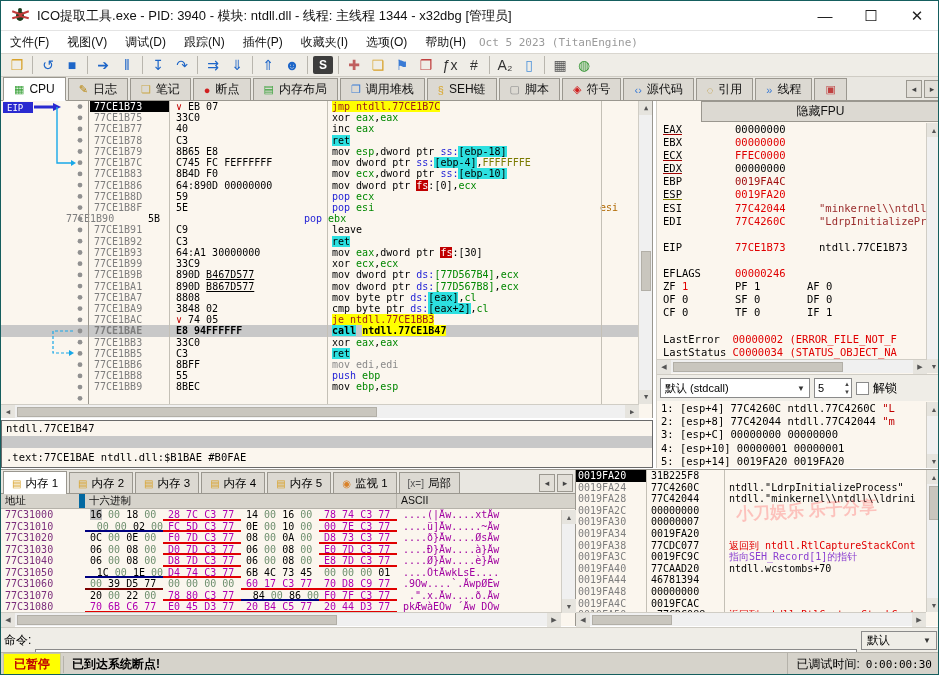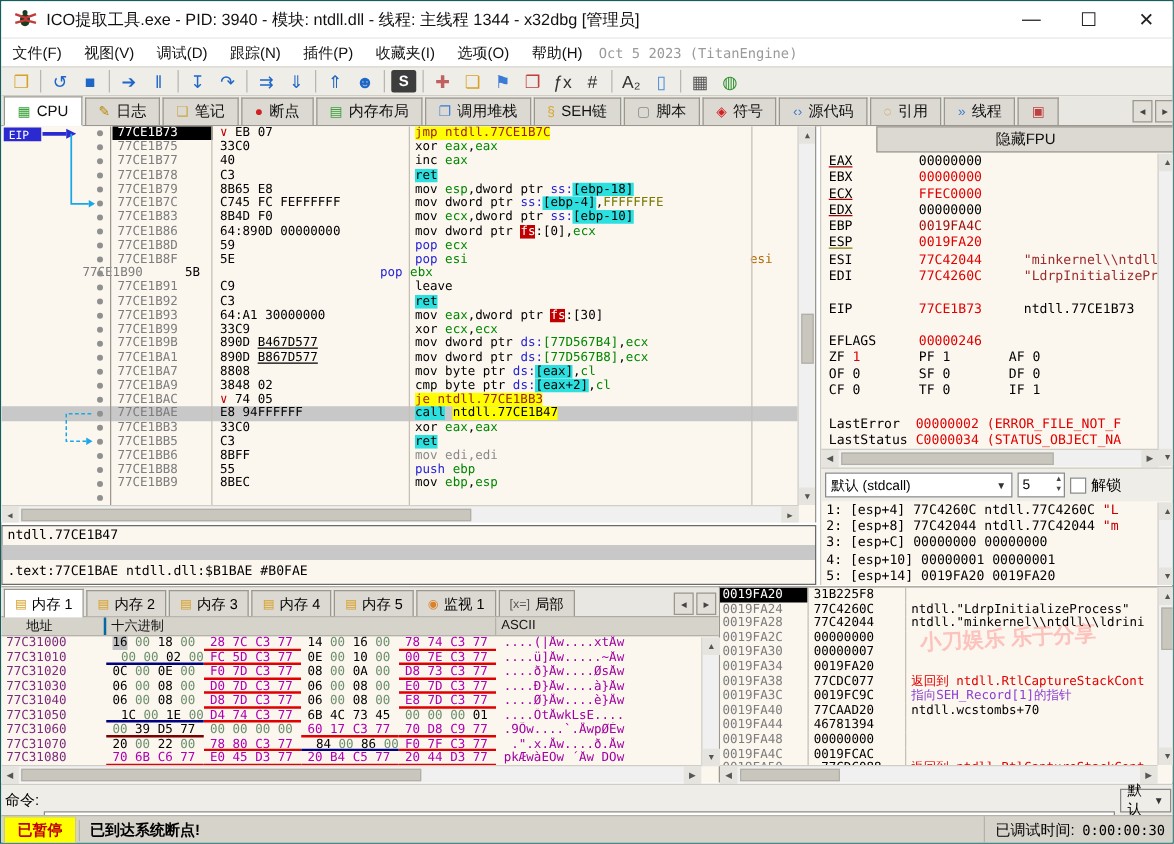--- a/index.html
+++ b/index.html
@@ -33,21 +33,21 @@
   .tab { height:22px; display:flex; align-items:center; padding:0 10px; font-size:12px; color:#111; background:#dcd9d2; border:1px solid #9a978f; border-bottom:none; margin-left:2px; gap:5px; }
   .tab.active { background:#fff; height:24px; margin-bottom:-1px; border-bottom:1px solid #fff; }
   .tab .ticon { font-size:11px; }
   .tab-scroll { margin-left:auto; display:flex; margin-bottom:2px;}
   .tab-scroll .sbtn { width:16px; height:18px; border:1px solid #9a978f; background:#e2dfd8; font-size:9px; display:flex; align-items:center; justify-content:center; margin-left:2px; color:#444;}
 
   
   #disasm { position:absolute; left:0; top:100px; width:652px; height:317px; background:#fbf6ee; border-right:1px solid #9a978f; overflow:hidden; }
   #disasm-rows { position:absolute; left:0; top:0; width:638px; height:303px; }
   .dr { display:flex; height:11.22px; line-height:11.22px; font-size:10px; white-space:pre; }
-  .dr.sel { background:#c8c8c8; }
+  .dr.sel { background:#c8c8c8;font-weight:bold; }
   .d-addr { width:80px; padding-left:4px; color:#7d7d7d; flex:none; }
   .dr .d-addr.eip { background:#000; color:#fff; }
   .d-bytes { width:158px; padding-left:6px; color:#000; flex:none; }
   .d-instr { width:272px; padding-left:4px; flex:none; overflow:hidden;}
   .d-comm { flex:1; color:#b06800; overflow:hidden; }
   .colsep { position:absolute; top:0; height:303px; width:1px; background:#c4c0b6; }
   #gutter { position:absolute; left:0; top:0; width:88px; height:303px; border-right:1px solid #9a978f; }
   
   .t-d { color:#000; }
   .t-reg { color:#008700; }
@@ -104,21 +104,21 @@
   .argrow { height:13.2px; line-height:13.2px; white-space:pre; padding-left:4px; color:#000;}
   .arg-str { color:#c00000; }
   #args-vscroll { right:0; top:301px; height:66px; }
 
   
   #dump { position:absolute; left:0; top:468px; width:575px; height:157px; background:#fbf6ee; border-top:1px solid #9a978f; border-right:1px solid #9a978f;}
   #dump-tabs { height:24px; background:#e9e7e1; display:flex; align-items:flex-end; border-bottom:1px solid #9a978f; }
   .dtab { height:21px; display:flex; align-items:center; padding:0 8px; font-size:11.5px; background:#dcd9d2; border:1px solid #9a978f; border-bottom:none; margin-left:2px; gap:4px; white-space:nowrap;}
   .dtab.active { background:#fff; height:23px; margin-bottom:-1px; }
   #dump-headers { height:15px; background:#d6d3cb; border-bottom:1px solid #b5b2aa; display:flex; font-size:10.5px; color:#111; }
-  .dh-addr { width:84px; padding-left:20px; border-right:2px solid #0369a1;}
+  .dh-addr { width:84px; padding-left:4px; border-right:6px solid #0369a1;}
   .dh-hex { width:312px; padding-left:4px; border-right:1px solid #b5b2aa;}
   .dh-ascii { flex:1; padding-left:4px; }
   #dump-rows { position:relative; height:103px; }
   .dmr { display:flex; height:11.5px; line-height:11.5px; font-size:10px; white-space:pre; }
   .dm-addr { width:84px; padding-left:4px; color:#7b2d7b; flex:none; }
   .dm-hex { width:312px; flex:none; display:flex; }
   .dm-grp { width:78px; flex:none; padding-left:5px;}
   .g-ptr span { color:#b000b0; } .g-ptr { box-shadow: inset 0 -2px 0 #e00000; }
   .g-navy { box-shadow: inset 0 -2px 0 #000080; text-align: right; }
   .g-dred { box-shadow: inset 0 -2px 0 #7b0000; }
@@ -138,21 +138,21 @@
   .s-comm.red { color:#e00000; } .s-comm.violet { color:#8b3fd0; }
   #stack-hscroll { left:0; bottom:0; width:350px; }
   #stack-vscroll { right:0; top:0; height:142px; }
   #watermark { position:absolute; left:735px; top:498px; color:#ff5a5a; opacity:0.33; font-size:17px; font-weight:bold; transform:rotate(-3deg); pointer-events:none; z-index:5;}
 
   
   #cmdbar { position:absolute; left:0; top:626px; width:939px; height:25px; background:#efede7; border-top:1px solid #cfccc4; display:flex; align-items:center; padding:0 3px; gap:4px;}
   #cmd-label { font-size:12px; }
   #cmd-input { flex:1; height:19px; border:1px solid #8a8a8a; background:#fff; font-family:"DejaVu Sans Mono", monospace; font-size:11px; color:#333; padding:0 4px;margin-top:36px;}
   #cmd-input::placeholder { color:#9a9a9a; opacity:1; }
-  #cmd-profile { width:41px; height:19px; background:#efede7; border:1px solid #8a8a8a; font-size:11.5px; display:flex; align-items:center; padding:0 5px;}
+  #cmd-profile { width:76px; height:19px; background:#efede7; border:1px solid #8a8a8a; font-size:11.5px; display:flex; align-items:center; padding:0 5px;}
   #cmd-profile .arrow { margin-left:auto; font-size:8px; color:#333;}
   #statusbar { position:absolute; left:0; top:651px; width:939px; height:24px; background:#d6d3cb; border-top:1px solid #b5b2aa; display:flex; align-items:center; font-size:12px;}
   #status-state { background:#ffff00; color:#c00000; font-weight:bold; padding:2px 10px; margin:0 2px; border:1px solid #c8c8a0;}
   #status-msg { padding:0 8px; border-left:1px solid #b5b2aa; color:#000; font-weight:bold;}
   #status-time { margin-left:auto; border-left:1px solid #b5b2aa; padding:0 8px; display:flex; gap:6px; align-items:center; height:100%; }
 </style>
 </head>
 <body>
 
 <div id="titlebar">

